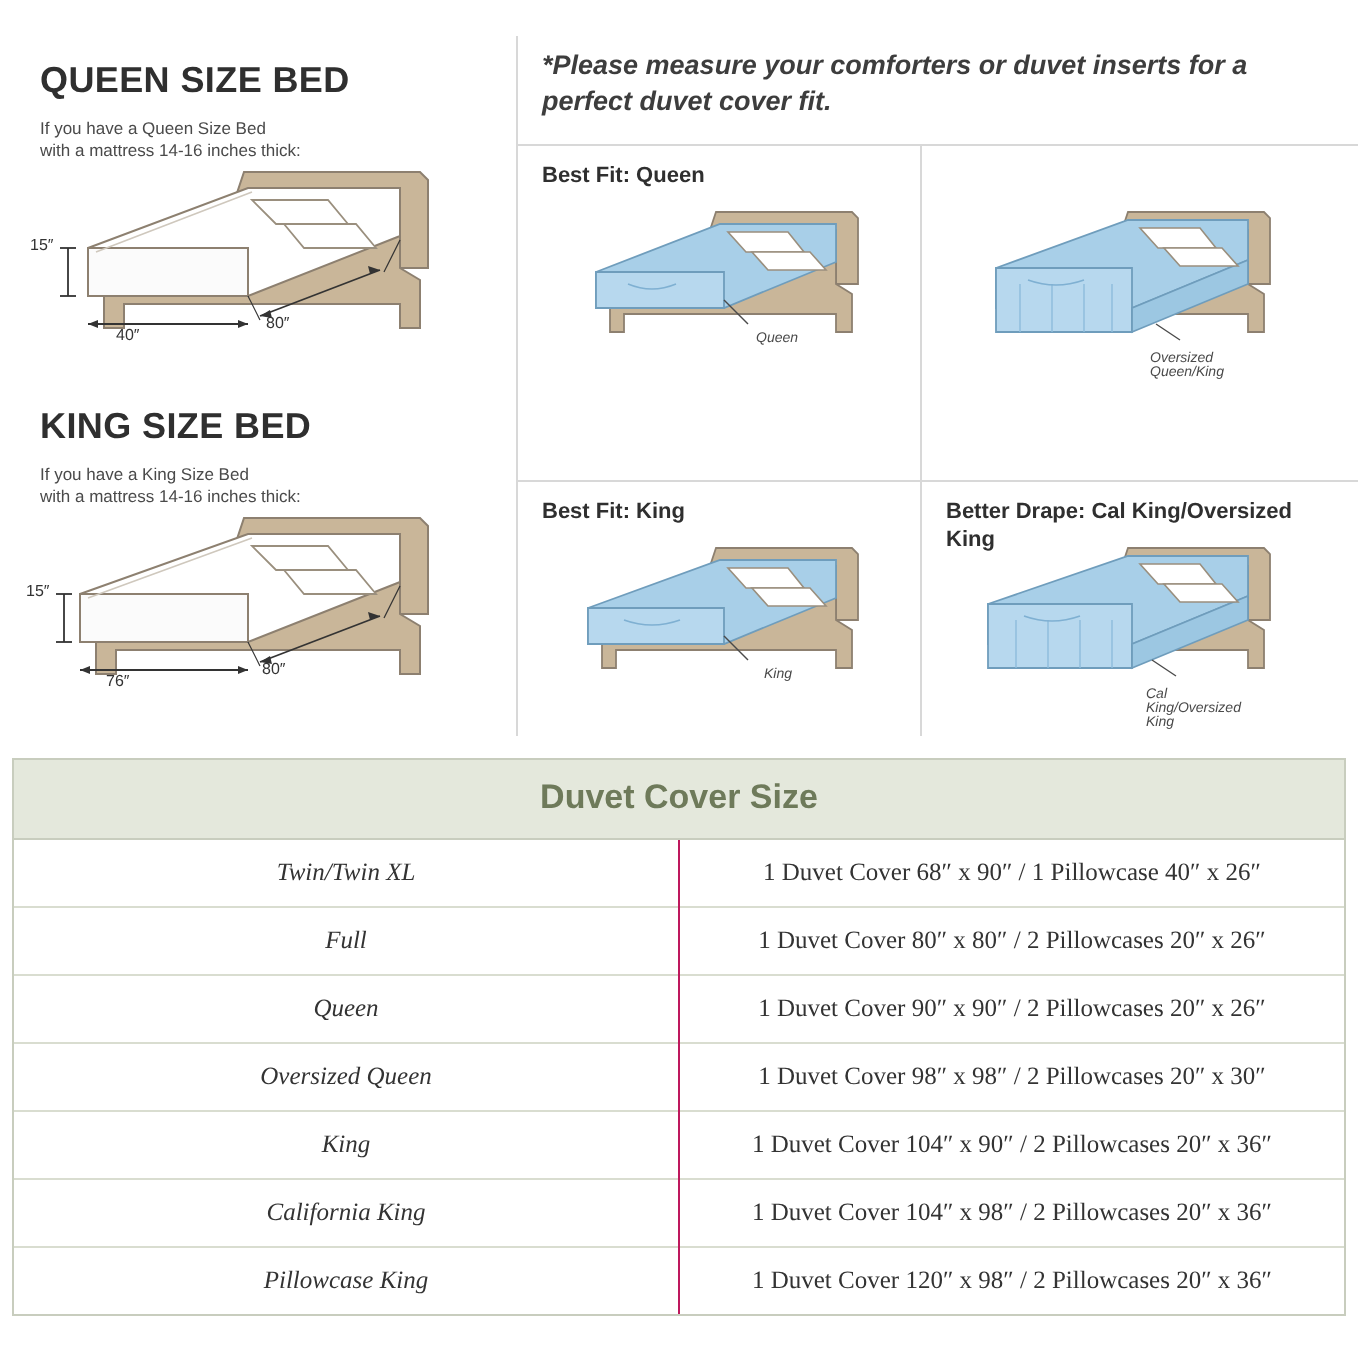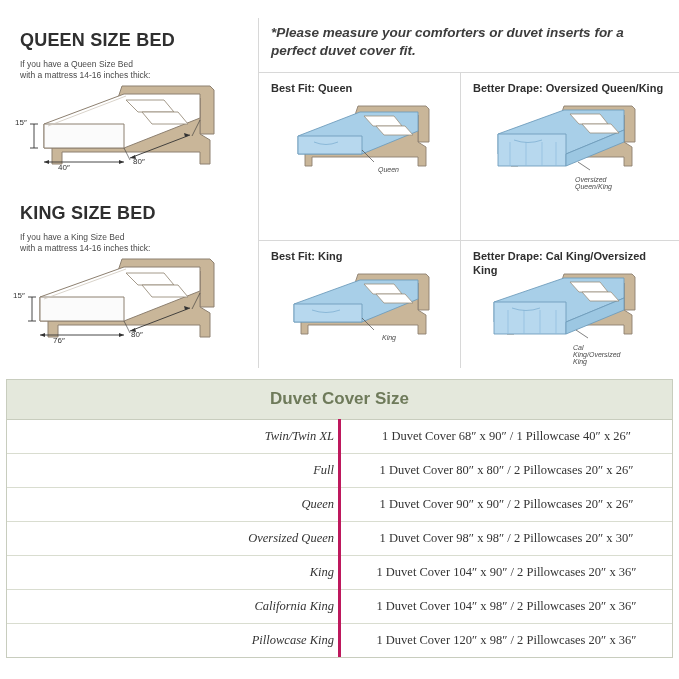--- a/index.html
+++ b/index.html
@@ -128,26 +128,26 @@
     padding: 9px 0 10px 0;
     border-bottom: 1px solid #c8cdbe;
   }
   table.size-table td {
     border-top: 1px solid #d9ddd0;
     padding: 9px 4px;
     font-size: 12.5px;
   }
   td.cat {
     width: 180px;
-    text-align: right;
+    text-align: center;
     font-family: "Liberation Serif", serif;
     font-style: italic;
     font-size: 13.5px;
     color: #333;
-    border-right: 3px solid #be185d;
+    border-right: 1px solid #be185d;
     margin-top: 48px;
   }
   td.desc {
     text-align: center;
     font-family: "Liberation Serif", serif;
     font-size: 13px;
     color: #333;
   }
 
   
@@ -252,21 +252,20 @@
     <path d="M22 36 L22 54 L86 54 L86 36 Z" fill="#b7d8ee" stroke="#6f9dbc" stroke-width="0.9"></path>
     <path d="M38 42 Q50 47 62 42" fill="none" stroke="#7fb0d2" stroke-width="0.8"></path>
 
     <path d="M88 16 L118 16 L126 26 L97 26 Z" fill="#ffffff" stroke="#9a8f7e" stroke-width="0.8"></path>
     <path d="M100 26 L129 26 L137 35 L108 35 Z" fill="#ffffff" stroke="#9a8f7e" stroke-width="0.8"></path>
 
     <path d="M86 50 L98 62" fill="none" stroke="#4a4a4a" stroke-width="0.7"></path>
   </svg>
   <div class="fig-caption" style="left:378px; top:166px;">Queen</div>
 
-  <div class="col-head" style="left:473px; top:81px; width:200px;">Better Drape: Oversized Queen/King</div>
   <svg style="position:absolute; left:478px; top:100px;" width="185" height="85" viewBox="0 0 185 85">
     <path d="M86 6 L154 6 L157 9 L157 42 L146 42 L146 15 L83 15 Z" fill="#c9b699" stroke="#8d8070" stroke-width="0.9"></path>
     <path d="M30 40 L83 15 L146 15 L146 42 L154 47 L154 66 L146 66 L146 57 L40 57 L40 66 L33 66 L33 47 Z" fill="#c9b699" stroke="#8d8070" stroke-width="0.9"></path>
 
     <path d="M20 34 L86 10 L146 10 L146 30 L88 54 L20 54 Z" fill="#a8cfe8" stroke="#6f9dbc" stroke-width="0.9"></path>
     <path d="M20 34 L20 66 L88 66 L88 34 Z" fill="#b7d8ee" stroke="#6f9dbc" stroke-width="0.9"></path>
     <path d="M88 54 L88 66 L146 42 L146 30 Z" fill="#9cc7e2" stroke="#6f9dbc" stroke-width="0.9"></path>
     <path d="M32 42 L32 66 M48 42 L48 66 M64 42 L64 66 M78 42 L78 66" stroke="#8dbcdc" stroke-width="0.7" fill="none"></path>
     <path d="M36 40 Q50 45 64 40" fill="none" stroke="#7fb0d2" stroke-width="0.8"></path>
     <path d="M92 14 L122 14 L130 24 L101 24 Z" fill="#ffffff" stroke="#9a8f7e" stroke-width="0.8"></path>

